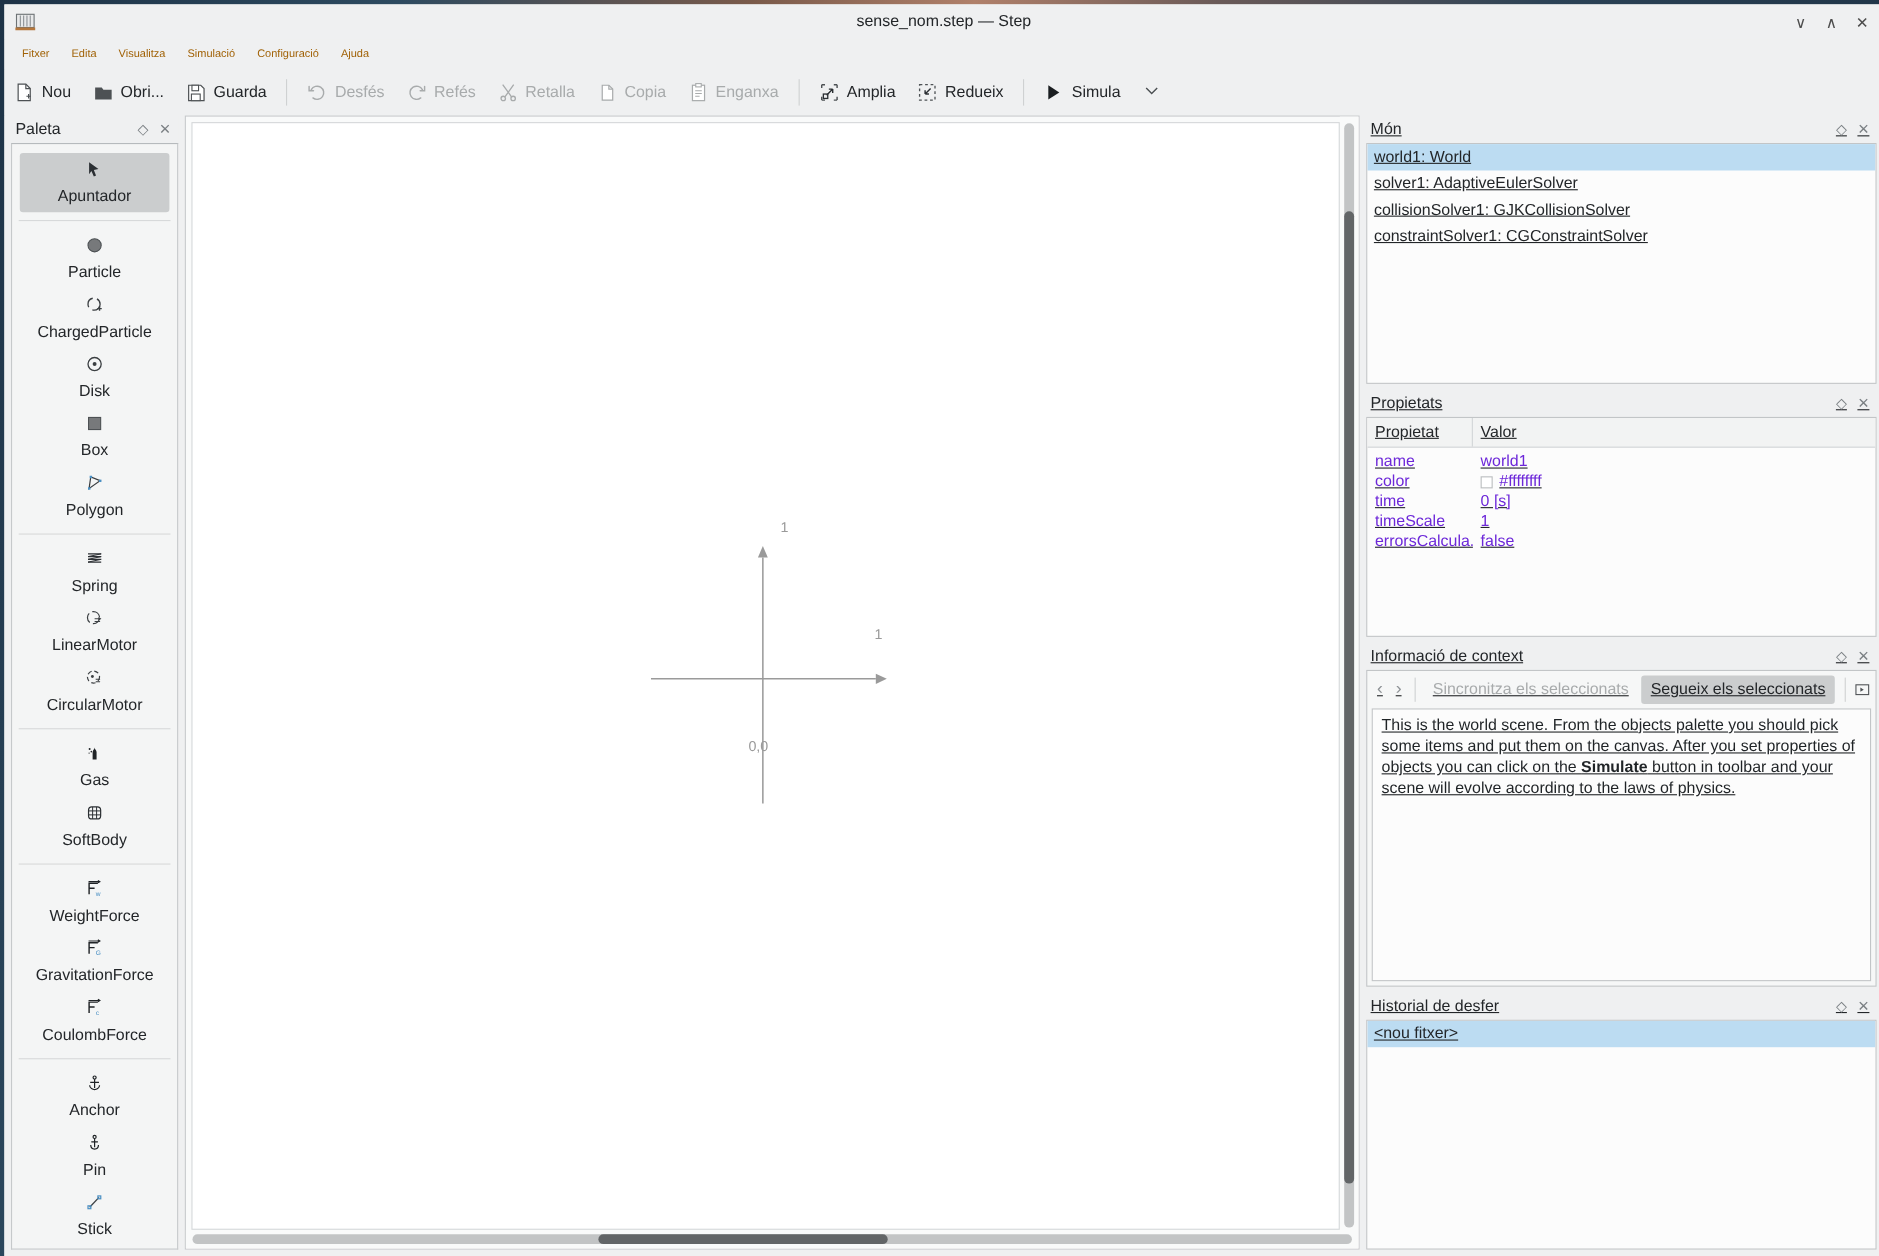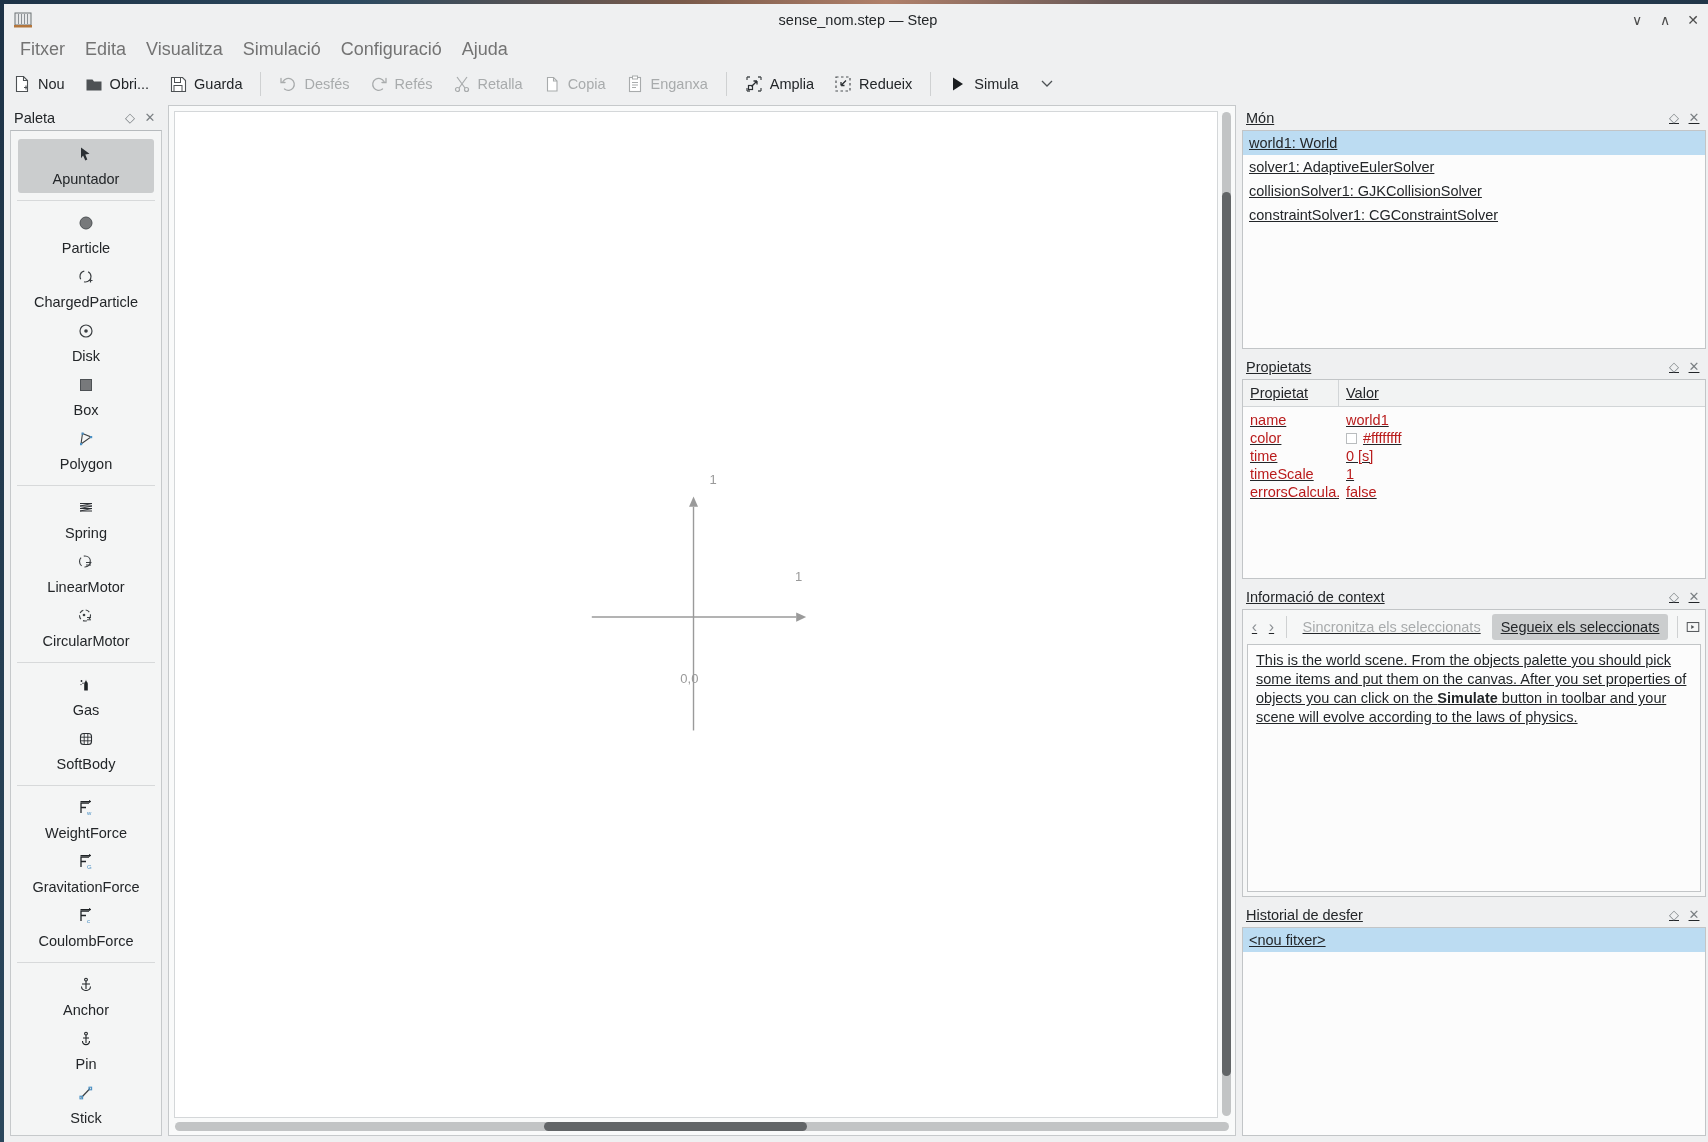--- a/index.html
+++ b/index.html
@@ -48,21 +48,21 @@
   }
 
   
   #menubar {
     height: 27px; min-height: 27px;
     display: flex; align-items: center;
     padding-left: 6px;
     background: #eff0f1;
   }
   #menubar .mi {
-    padding: 3px 10px; font-size: 18px; color: #737373; border-radius: 2px;
+    padding: 3px 10px; font-size: 10px; color: #a16207; border-radius: 2px;
   }
 
   
   #toolbar {
     height: 42px; min-height: 42px;
     display: flex; align-items: center;
     padding: 0 0;
     background: #eff0f1;
     gap: 2px;
   }
@@ -183,21 +183,21 @@
   #prop-header {
     display: flex; height: 27px; min-height: 27px;
     background: #f2f3f3; border-bottom: 1px solid #d2d5d7;
     font-size: 14.5px; color: #232629;
   }
   #prop-header .ph {
     display: flex; align-items: center; padding-left: 7px;
   }
   #prop-header .ph.first { width: 96px; border-right: 1px solid #d2d5d7; }
   #prop-header .ph.second { flex: 1; }
-  .prop-row { display: flex; font-size: 14.5px; color: #b91c1c; height: 18px; align-items: center; }
+  .prop-row { display: flex; font-size: 14.5px; color: #6d28d9; height: 18px; align-items: center; }
   .prop-row .pk { width: 96px; padding-left: 7px; overflow: hidden; white-space: nowrap; }
   .prop-row .pv { flex: 1; padding-left: 7px; display: flex; align-items: center; gap: 6px; }
   .color-swatch { width: 11px; height: 11px; border: 1px solid #b9bcbe; display: inline-block; }
 
   
   #ctx-dock { height: 313px; min-height: 313px; margin-top: 5px; }
   #ctx-dock .dock-shell { flex: 1; display: flex; flex-direction: column; min-height: 0; }
   #ctx-toolbar {
     display: flex; align-items: center; height: 34px; min-height: 34px;
     gap: 2px; padding: 0 4px;

